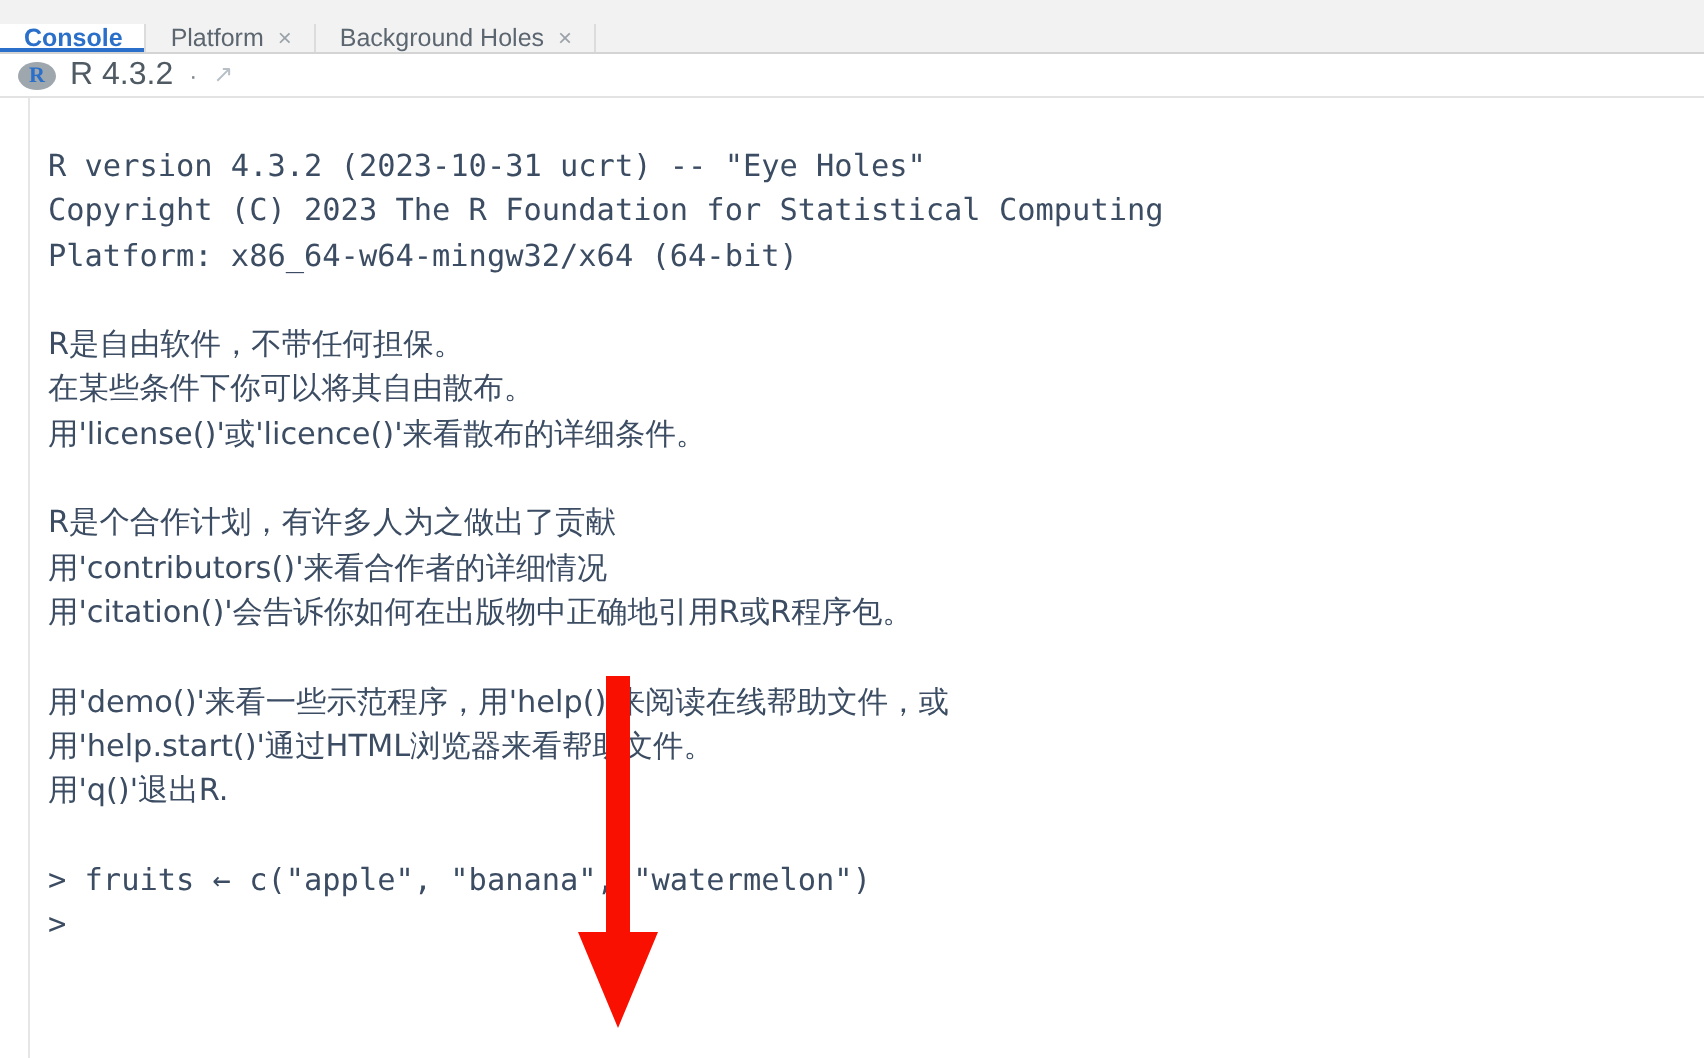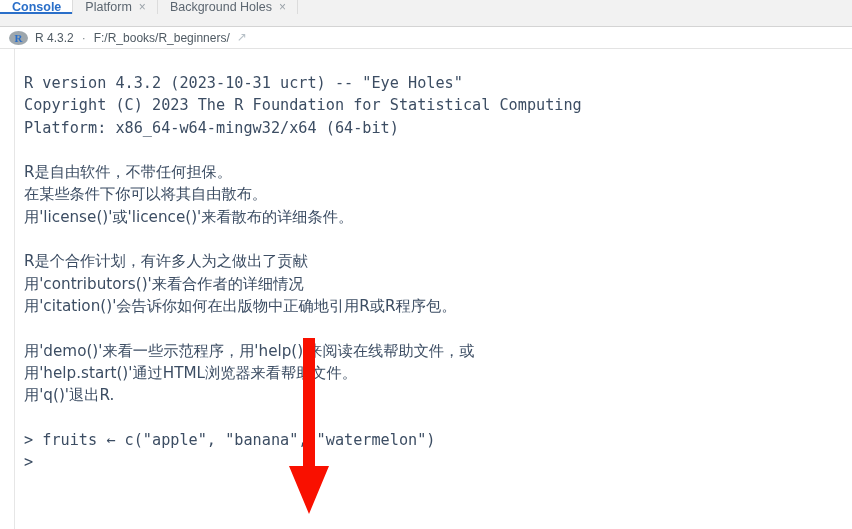--- a/index.html
+++ b/index.html
@@ -17,21 +17,21 @@
 
   
   #tabbar {
     position: absolute;
     left: 0; top: 0;
     width: 852px;
     height: 27px;
     background: #f2f2f2;
     border-bottom: 1px solid #d4d4d4;
     display: flex;
-    align-items: flex-start;
+    align-items: flex-end;
     box-sizing: border-box;
   }
   .tab {
     display: flex;
     align-items: center;
     gap: 6px;
     padding: 0 11px 0 12px;
     font-size: 12.5px;
     color: #5c6670;
     background: #f2f2f2;
@@ -100,21 +100,21 @@
     width: 19px;
     height: 14px;
     color: #2a6fc9;
     font-size: 11px;
     font-weight: bold;
     font-family: "Liberation Serif", serif;
     line-height: 14px;
     text-align: center;
   }
   .path-text {
-    font-size: 12px;
+    font-size: 16px;
     color: #4f5a63;
     white-space: nowrap;
   }
   .path-sep {
     font-size: 12px;
     color: #7d868d;
     padding: 0 1px;
   }
   #path-expand {
     color: #b7c0c7;
@@ -197,21 +197,20 @@
   <div class="tab-filler"></div>
 </div>
 
 <div id="pathbar">
   <span id="rlogo">
     <span class="ring"></span>
     <span class="rletter">R</span>
   </span>
   <span class="path-text">R 4.3.2</span>
   <span class="path-sep">·</span>
-  <span class="path-text">F:/R_books/R_beginners/</span>
   <span id="path-expand">↗</span>
 </div>
 
 <div id="console">
   <div id="console-gutter"></div>
   <div id="console-text"><span class="cline">R version 4.3.2 (2023-10-31 ucrt) -- "Eye Holes"</span><span class="cline">Copyright (C) 2023 The R Foundation for Statistical Computing</span><span class="cline">Platform: x86_64-w64-mingw32/x64 (64-bit)</span><span class="cline blank"> </span><span class="cline cjk">R是自由软件，不带任何担保。</span><span class="cline cjk">在某些条件下你可以将其自由散布。</span><span class="cline cjk">用'license()'或'licence()'来看散布的详细条件。</span><span class="cline blank"> </span><span class="cline cjk">R是个合作计划，有许多人为之做出了贡献</span><span class="cline cjk">用'contributors()'来看合作者的详细情况</span><span class="cline cjk">用'citation()'会告诉你如何在出版物中正确地引用R或R程序包。</span><span class="cline blank"> </span><span class="cline cjk">用'demo()'来看一些示范程序，用'help()'来阅读在线帮助文件，或</span><span class="cline cjk">用'help.start()'通过HTML浏览器来看帮助文件。</span><span class="cline cjk">用'q()'退出R.</span><span class="cline blank"> </span><span class="cline">&gt; fruits ← c("apple", "banana", "watermelon")</span><span class="cline">&gt;</span></div>
 
   <svg id="arrow" viewBox="0 0 44 176" preserveAspectRatio="none">
     <polygon points="16,0 28,0 28,128 42,128 22,176 2,128 16,128" fill="#f91000"></polygon>
   </svg>

